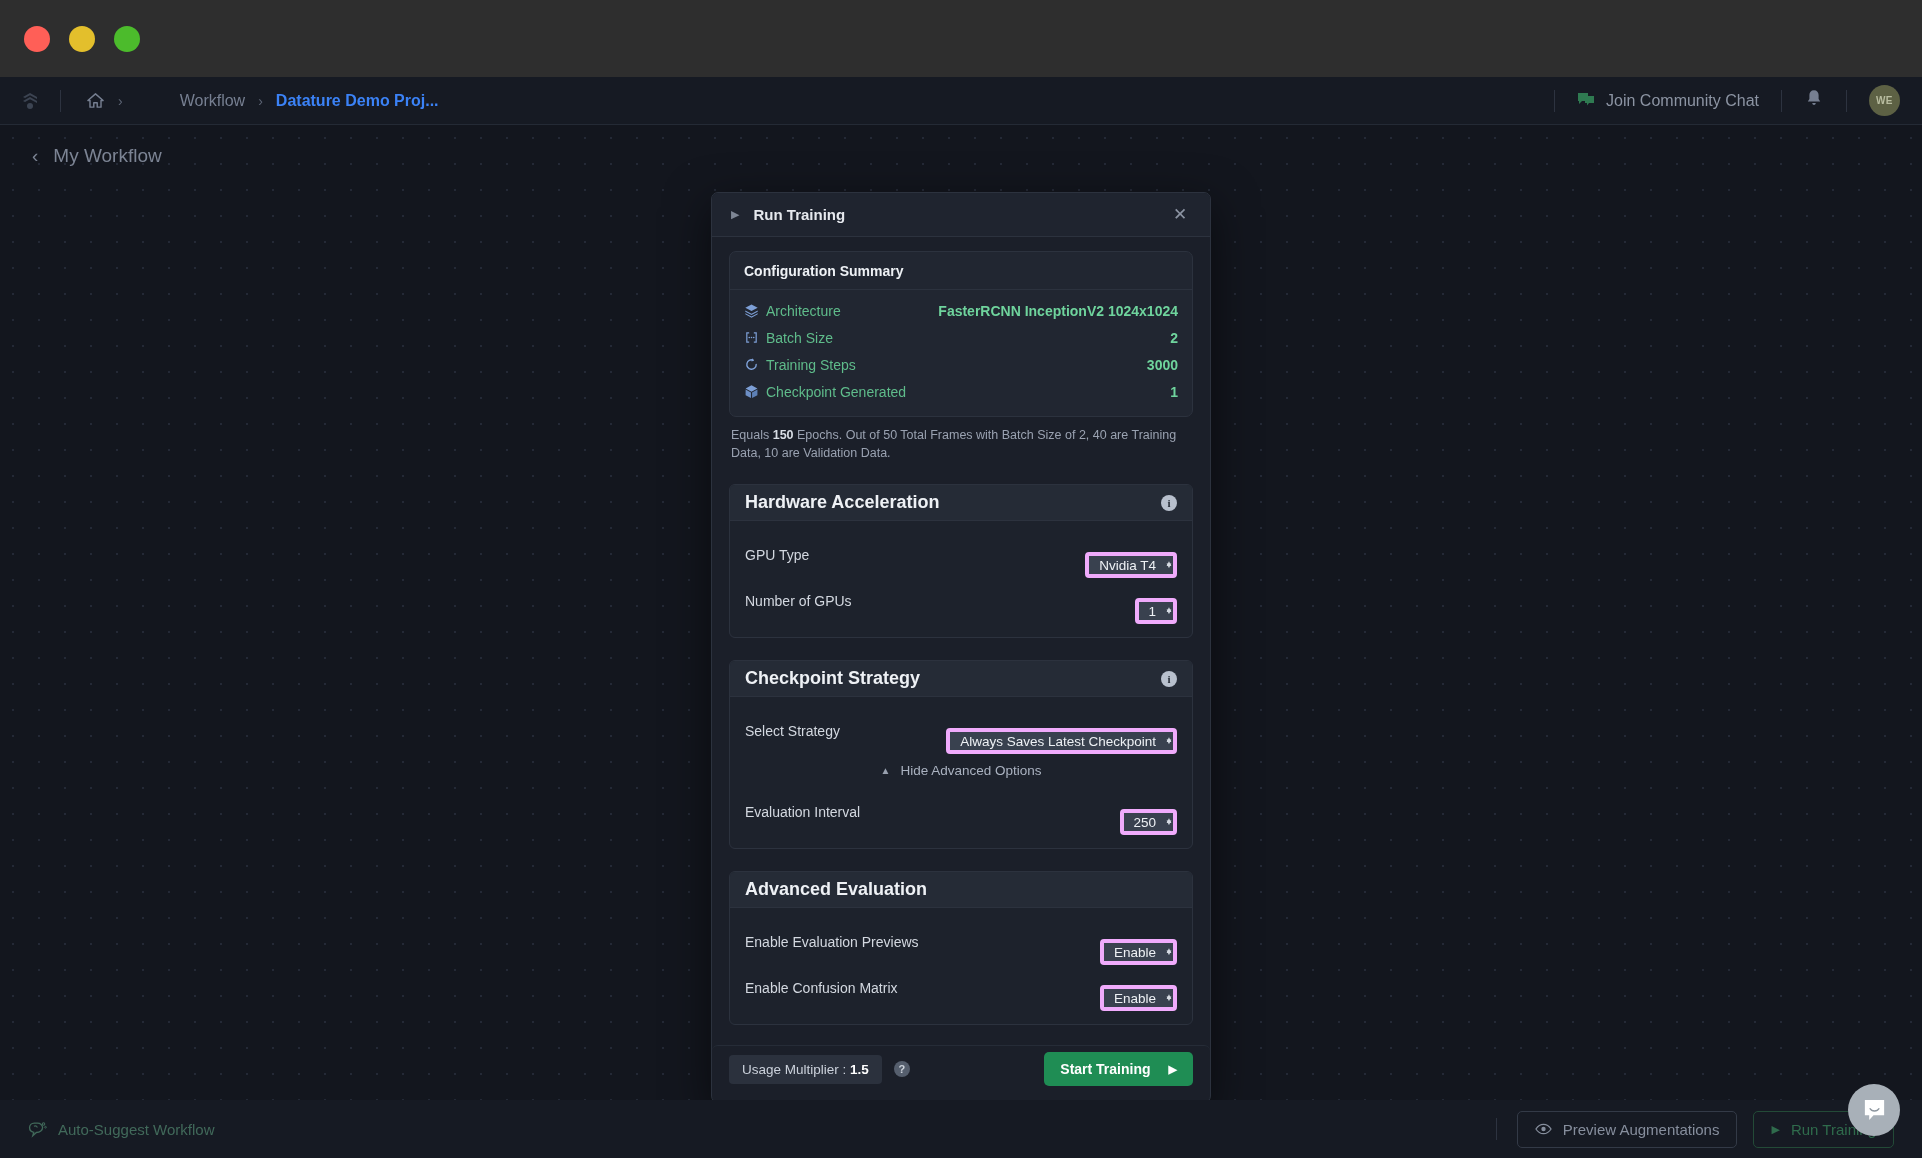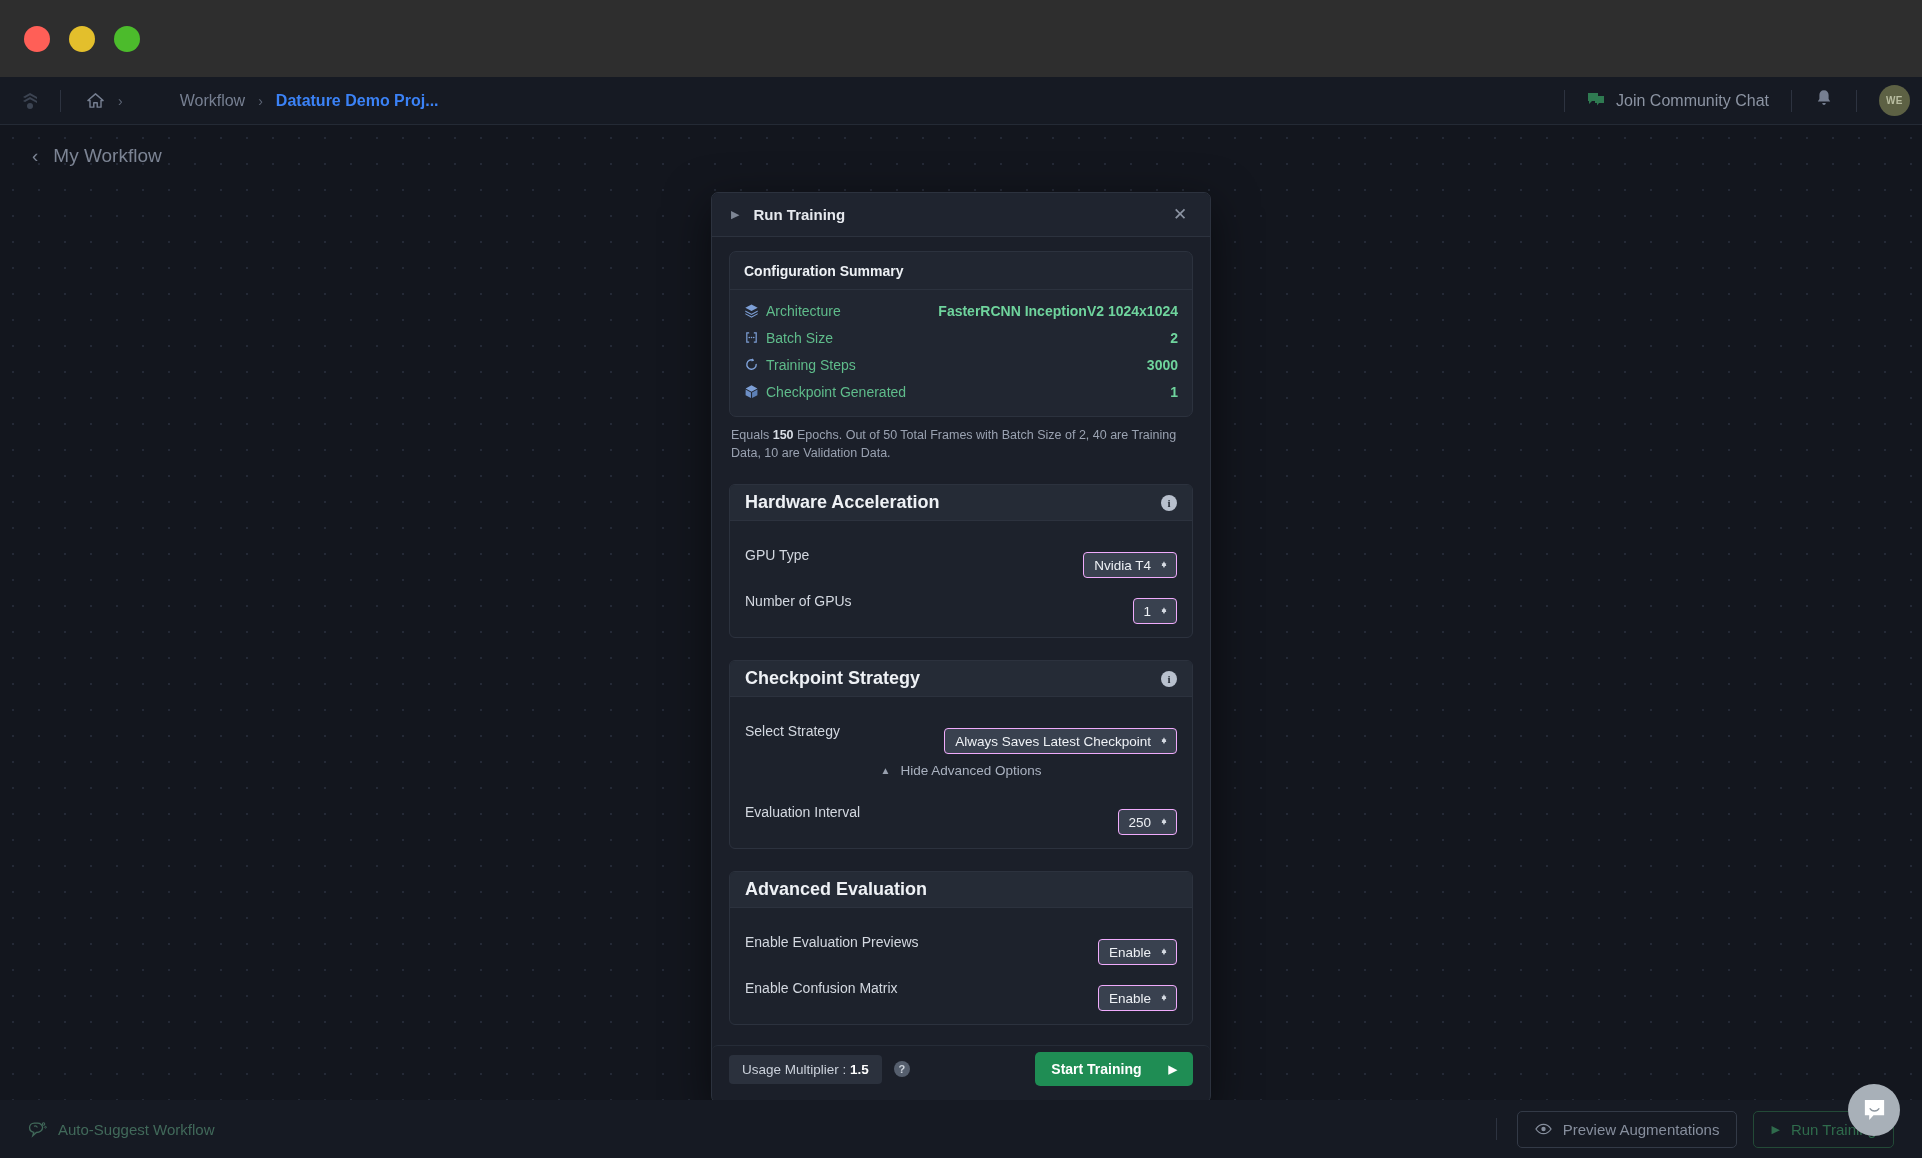--- a/index.html
+++ b/index.html
@@ -33,21 +33,21 @@
   }
   .logo-wrap { width: 60px; display: flex; justify-content: center; align-items: center; }
   .nav-sep { width: 1px; height: 22px; background: #2d3340; }
   .crumbs { display: flex; align-items: center; gap: 13px; padding-left: 25px; }
   .crumb-home { display: flex; align-items: center; }
   .crumb-link { color: #767f91; font-size: 16px; margin-left: 44px; }
   .crumb-current { color: #3b82f6; font-size: 16px; font-weight: bold; }
   .chev { color: #5c6474; font-size: 14px; }
   .nav-right {
     margin-left: auto; display: flex; align-items: center;
-    gap: 0; padding-right: 12px; height: 100%;
+    gap: 0; padding-right: 22px; height: 100%;
   }
   .nav-right .nav-sep { margin: 0 22px; }
   .community {
     display: flex; align-items: center; gap: 11px;
     color: #8c94a3; font-size: 16px;
   }
   .avatar {
     width: 31px; height: 31px; border-radius: 50%;
     background: #5d6144; color: #b9bda0;
     display: flex; align-items: center; justify-content: center;
@@ -169,23 +169,23 @@
     font-size: 11px; font-weight: bold; font-family: "Liberation Serif", serif;
     display: flex; align-items: center; justify-content: center;
   }
   .section-body { padding: 11px 15px 13px 15px; }
   .frow {
     display: flex; align-items: center; min-height: 34px;
   }
   .frow .flabel { color: #d3d8e0; font-size: 14px; }
   .ctrl {
     margin-left: auto;
-    background: #39414f; border: 1px solid #f0abfc; border-radius: 4px;
+    background: #39414f; border: 4px solid #f0abfc; border-radius: 4px;
     height: 26px; display: flex; align-items: center;
-    padding: 0 8px 0 10px; gap: 9px;
+    padding: 0 0 0 10px; gap: 9px;
     color: #eef1f5; font-size: 13.5px; margin-top: 20px;
   }
   .ctrl .spin { display: flex; flex-direction: column; gap: 2px; line-height: 0; color: #d6dbe3; }
   .ctrl .spin span { font-size: 8px; }
   .advanced-toggle {
     display: flex; align-items: center; justify-content: center;
     gap: 10px; color: #aab2c0; font-size: 13.5px;
     padding: 9px 0 11px 0;
   }
   .advanced-toggle .upchev { font-size: 10px; color: #98a0ae; }
@@ -206,21 +206,21 @@
     width: 16px; height: 16px; border-radius: 50%;
     background: #555e6d; color: #cdd3dc;
     font-size: 11px; font-weight: bold;
     display: flex; align-items: center; justify-content: center;
     margin-left: 12px;
   }
   .start-btn {
     margin-left: auto;
     background: #1f8d54; border-radius: 5px;
     padding: 9px 16px; color: #ffffff; font-size: 14px; font-weight: bold;
-    display: flex; align-items: center; gap: 27px;
+    display: flex; align-items: center; gap: 18px;
   }
   .start-btn .play { font-size: 11px; }
 </style>
 </head>
 <body>
 
 <div class="titlebar">
   <div class="light red"></div>
   <div class="light yellow"></div>
   <div class="light green"></div>

